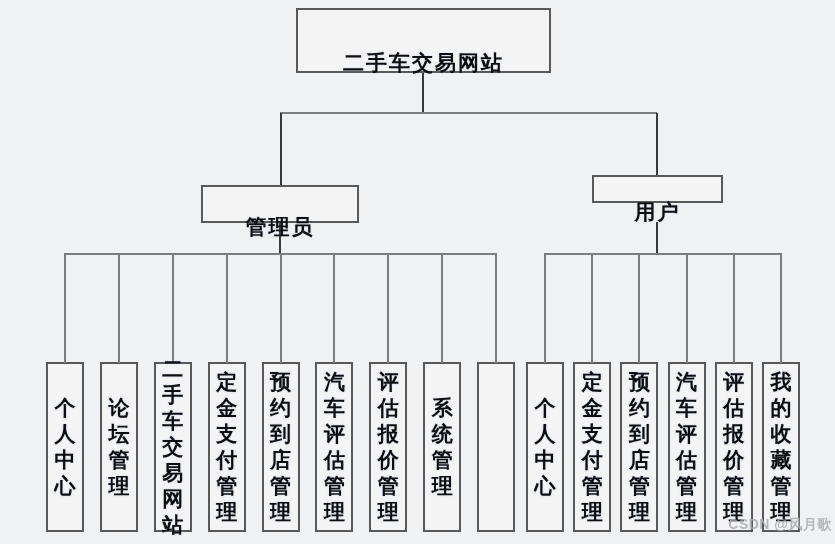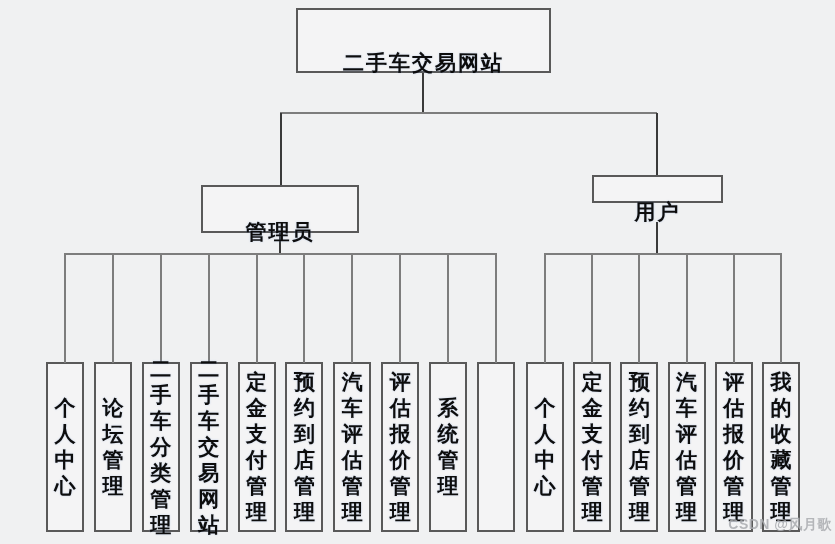--- a/index.html
+++ b/index.html
@@ -29,21 +29,21 @@
   }
   .node .hlabel {
     font-size: 21px;
     font-weight: bold;
     letter-spacing: 2px;
     white-space: nowrap;
     text-shadow: 0 0 2px rgba(130, 165, 220, 0.45);
     margin-top: 45px;
   }
   .node.root  { left: 296px; top: 8px;   width: 255px; height: 65px; }
-  .node.admin { left: 201px; top: 185px; width: 158px; height: 48px; }
+  .node.admin { left: 201px; top: 185px; width: 158px; height: 38px; }
   .node.user  { left: 592px; top: 175px; width: 131px; height: 28px; }
 
   
   .line {
     position: absolute;
     background: var(--connector, #7d7d7d);
   }
   .line.stem { background: var(--stem, #3a3a3a); }
 
   .stem-root     { left: 422px; top: 73px;  width: 2px;   height: 41px; }
@@ -141,24 +141,20 @@
       <div class="leaf">
         <div class="drop"></div>
         <span class="vlabel">个人中心</span>
       </div>
       <div class="leaf">
         <div class="drop"></div>
         <span class="vlabel">论坛管理</span>
       </div>
       <div class="leaf">
         <div class="drop"></div>
-        <span class="vlabel">二手车分类管理</span>
-      </div>
-      <div class="leaf">
-        <div class="drop"></div>
         <span class="vlabel">二手车交易网站</span>
       </div>
       <div class="leaf">
         <div class="drop"></div>
         <span class="vlabel">定金支付管理</span>
       </div>
       <div class="leaf">
         <div class="drop"></div>
         <span class="vlabel">预约到店管理</span>
       </div>

